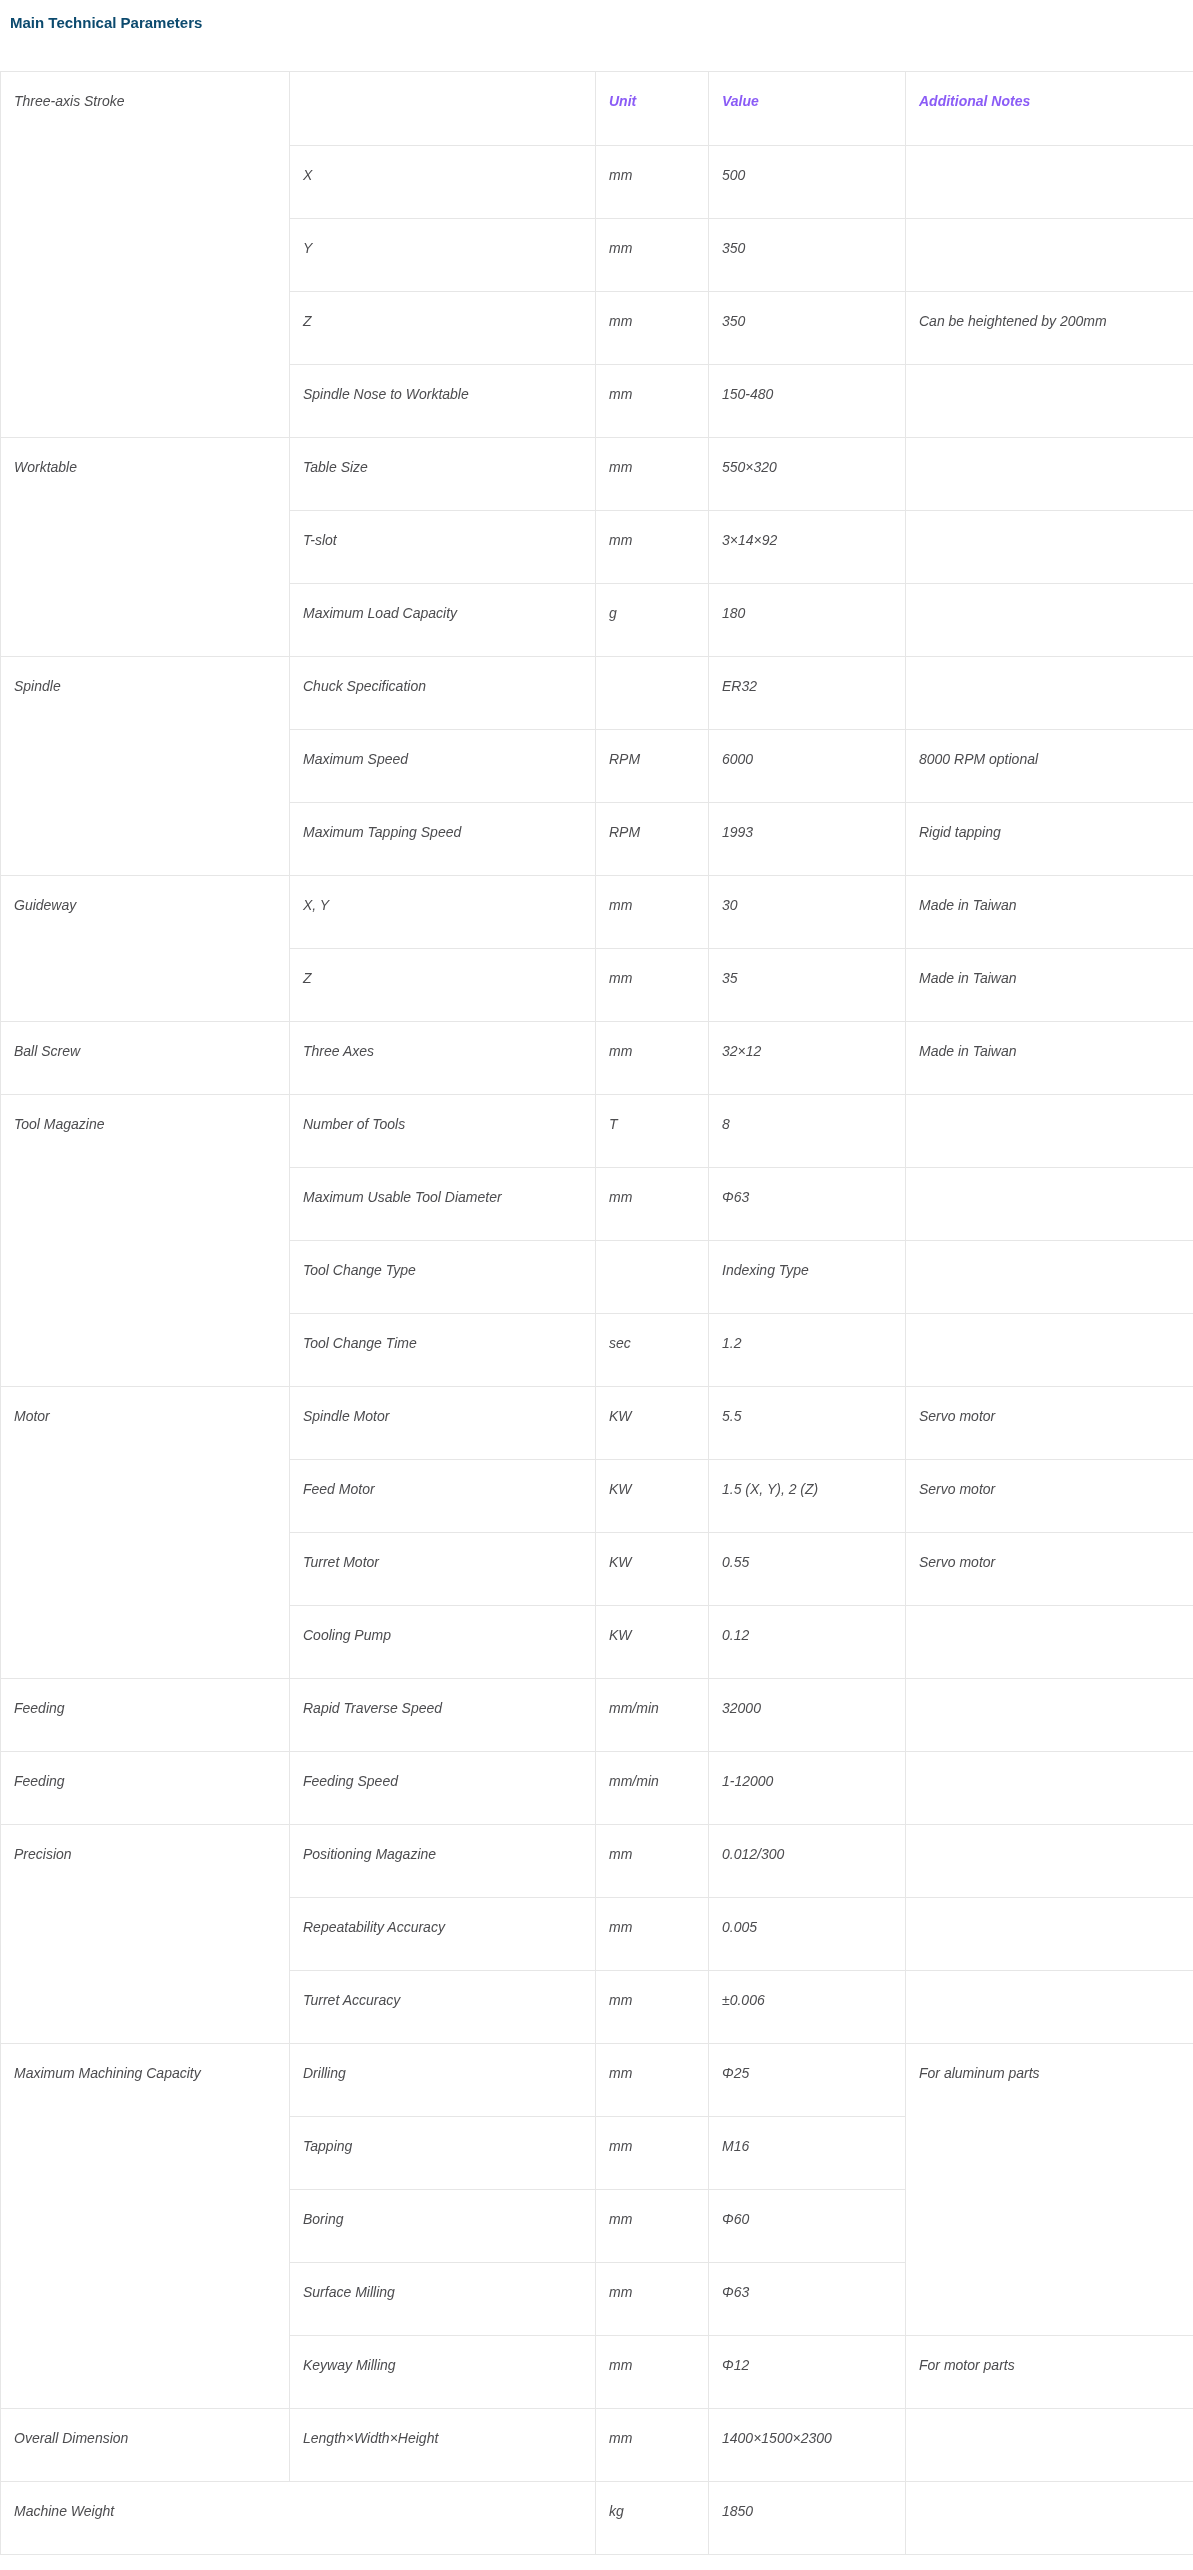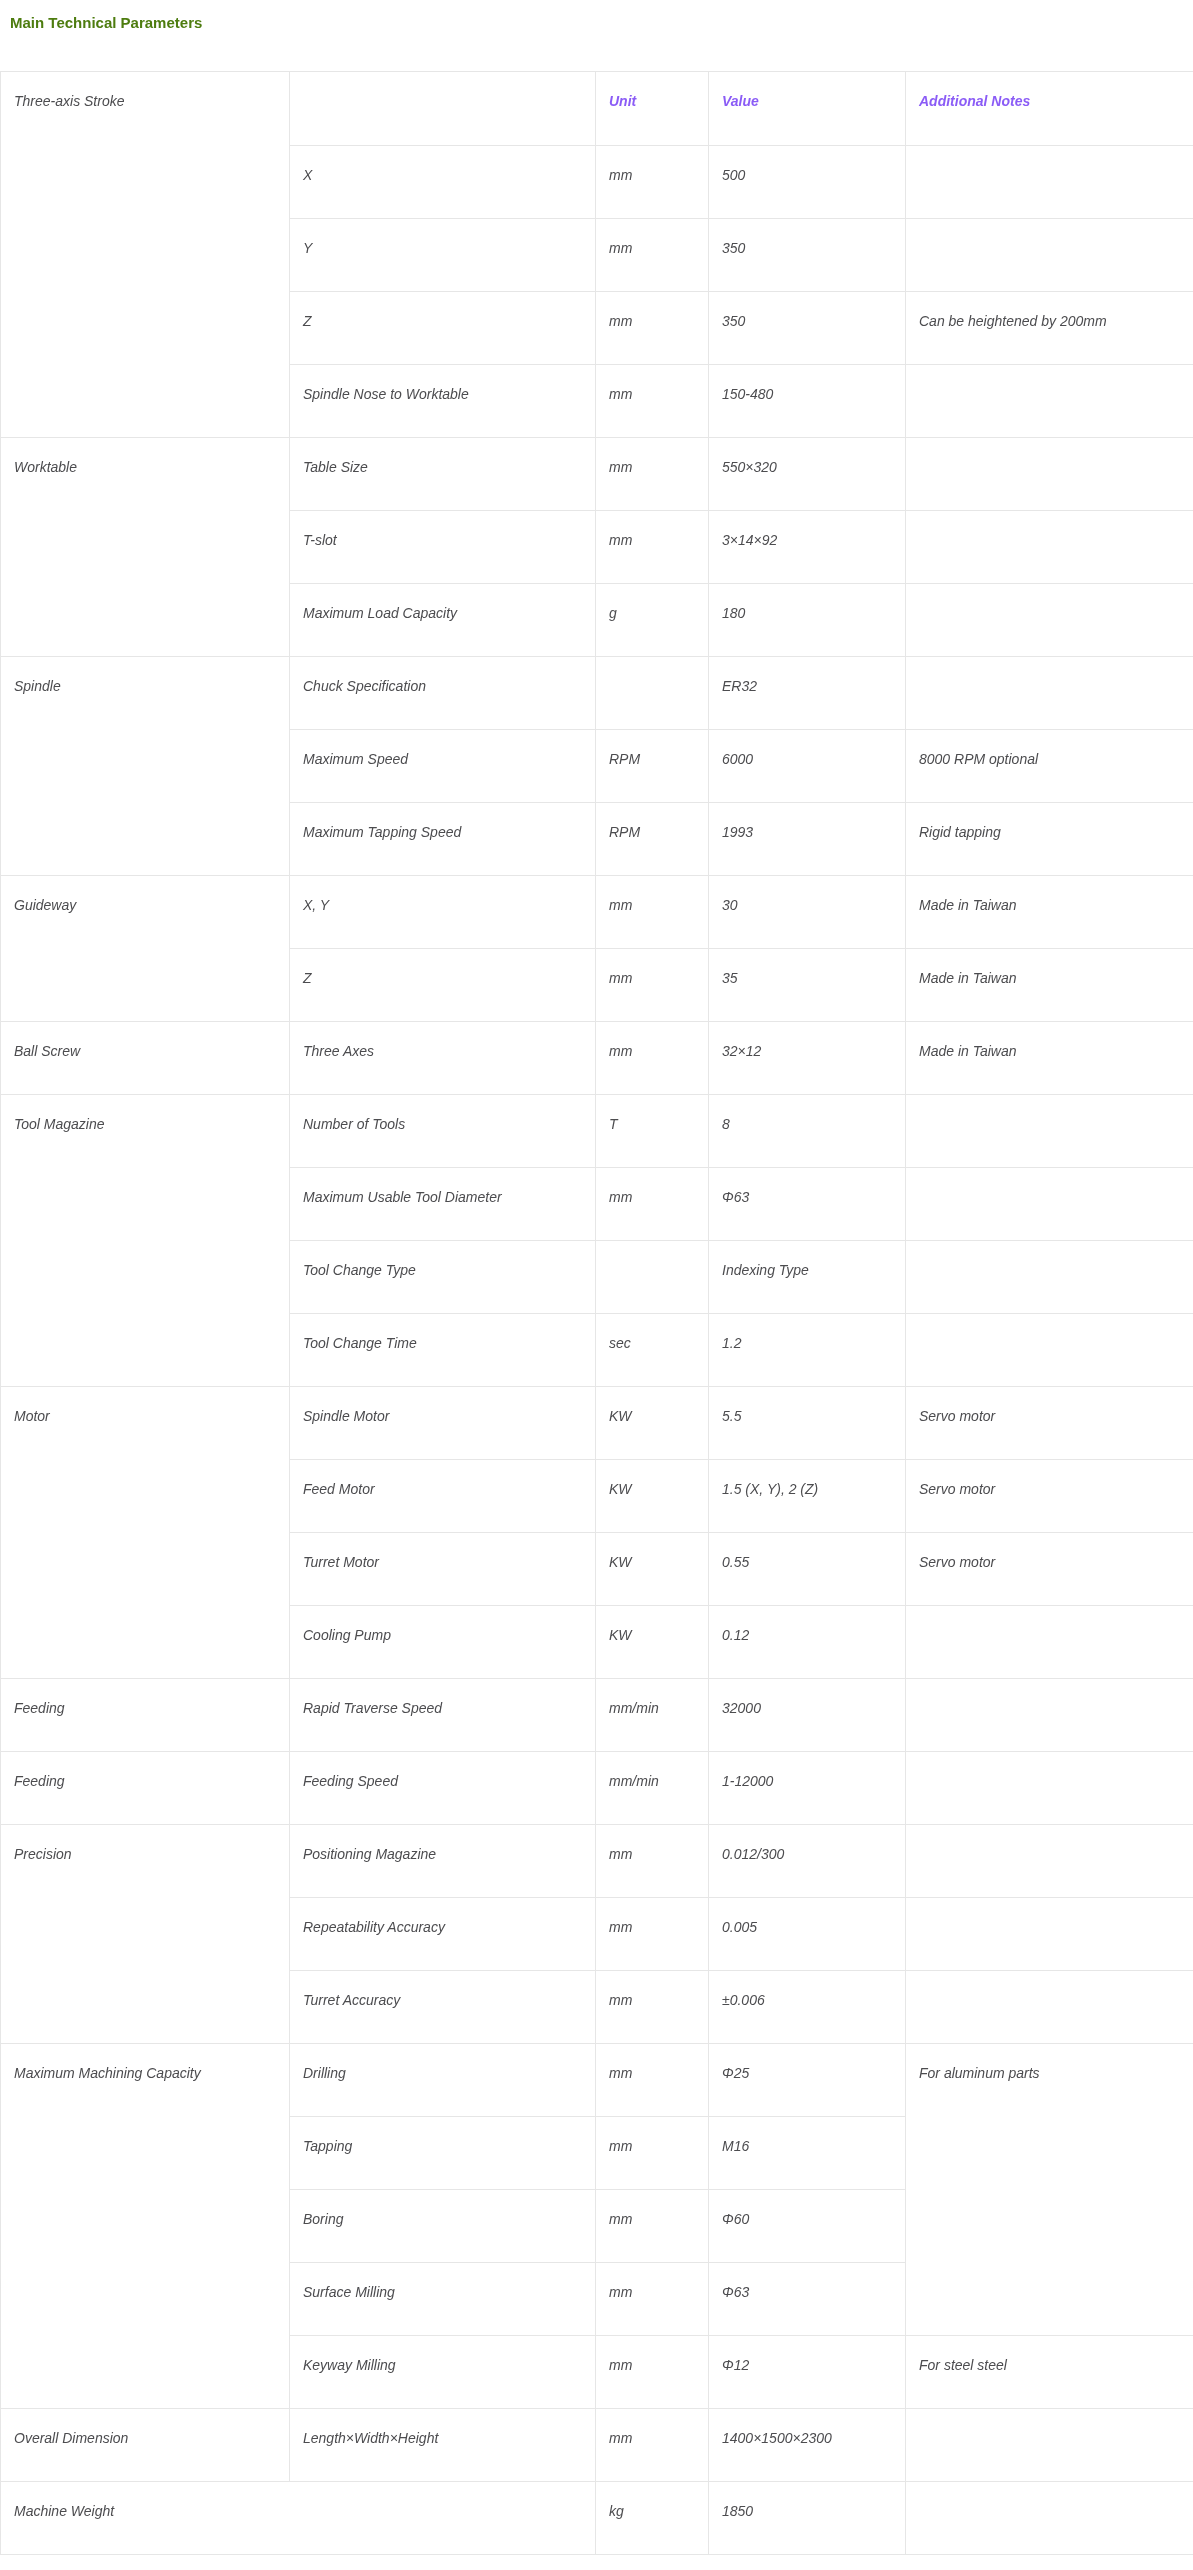--- a/index.html
+++ b/index.html
@@ -15,21 +15,21 @@
   }
   .title-bar {
     box-sizing: border-box;
     height: 71px;
     padding: 13px 10px 0 10px;
   }
   .title-bar h2 {
     margin: 0;
     font-size: 15px;
     font-weight: bold;
-    color: #4d7c0f;
+    color: #0c4a6e;
     line-height: 20px;
   }
   table.spec {
     border-collapse: collapse;
     table-layout: fixed;
     width: 1193px;
     font-style: italic;
   }
   table.spec th,
   table.spec td {
@@ -276,21 +276,21 @@
     </tr>
     <tr class="data-row">
       <td>Surface Milling</td>
       <td>mm</td>
       <td>Φ63</td>
     </tr>
     <tr class="data-row">
       <td>Keyway Milling</td>
       <td>mm</td>
       <td>Φ12</td>
-      <td>For steel steel</td>
+      <td>For motor parts</td>
     </tr>
 
     <tr class="data-row">
       <td>Overall Dimension</td>
       <td>Length×Width×Height</td>
       <td>mm</td>
       <td>1400×1500×2300</td>
       <td></td>
     </tr>
 

